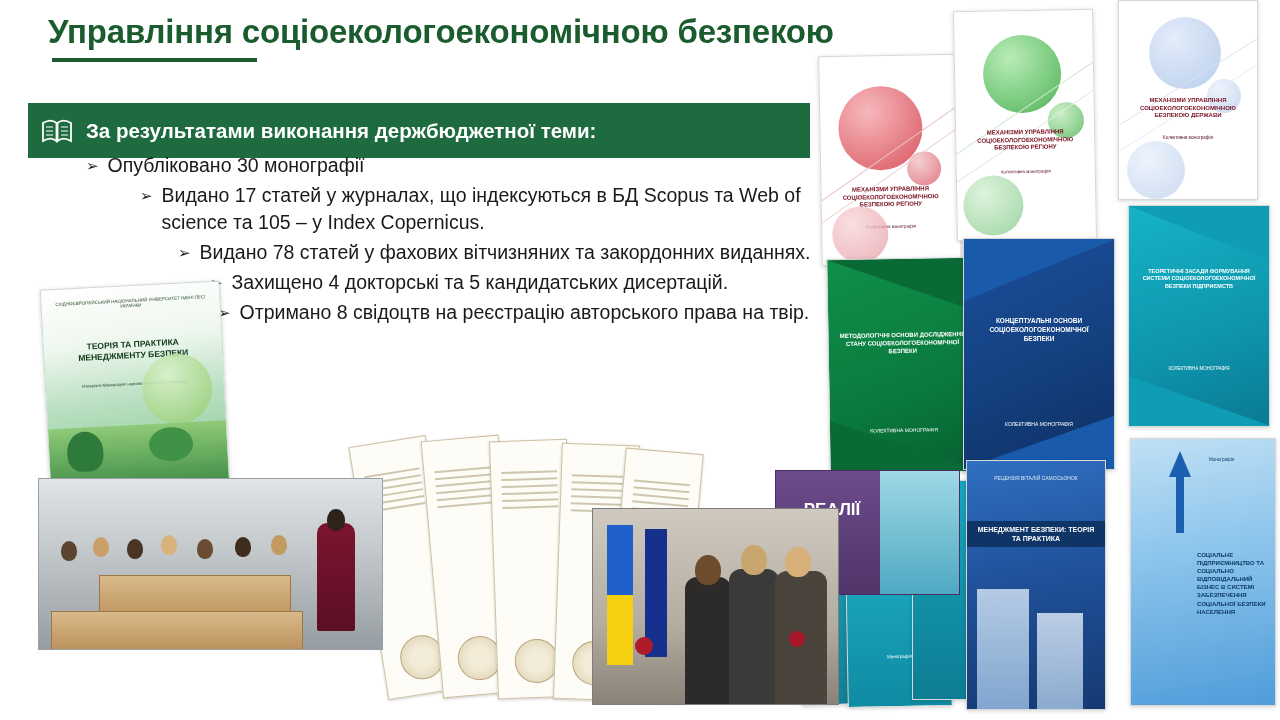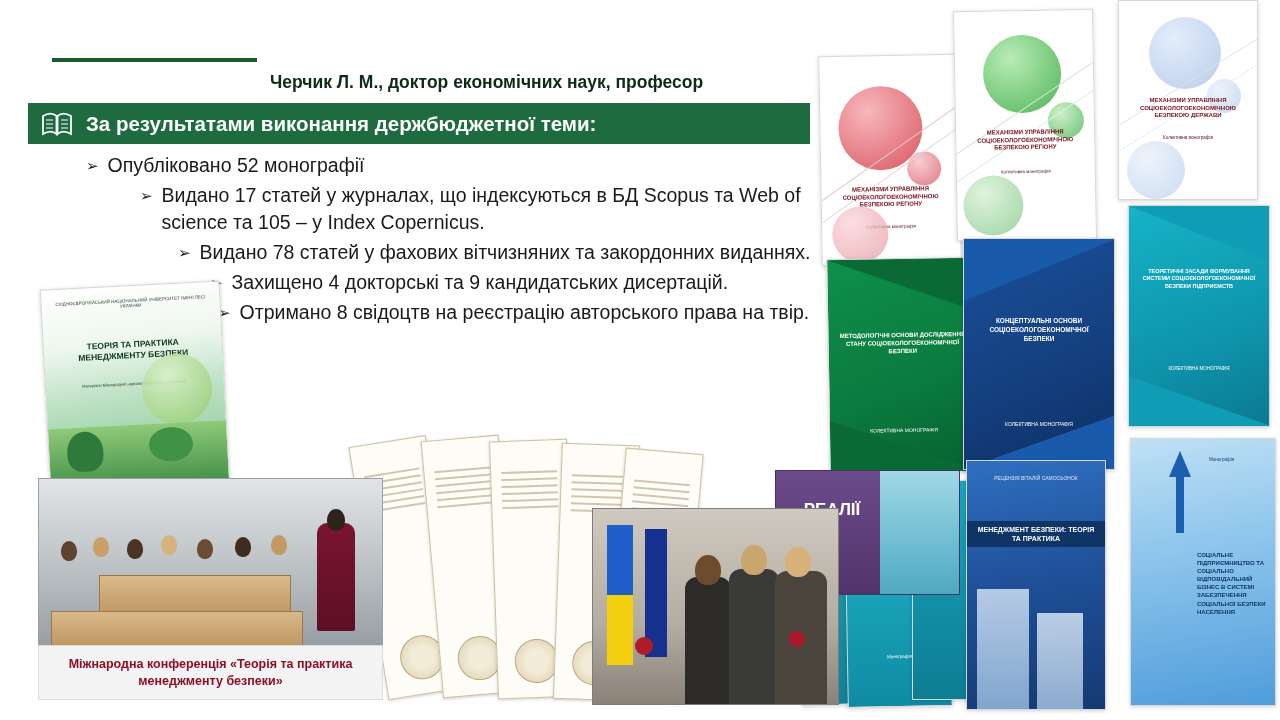--- a/index.html
+++ b/index.html
@@ -53,21 +53,21 @@
     color: #0d2b16;
     white-space: nowrap;
   }
 
   
   .banner {
     position: absolute;
     left: 28px;
     top: 103px;
     width: 782px;
-    height: 41px;
+    height: 55px;
     background: #1d6b3e;
     display: flex;
     align-items: center;
     padding-left: 14px;
     box-sizing: border-box;
   }
   .banner-icon {
     width: 30px;
     height: 24px;
     margin-right: 14px;
@@ -303,50 +303,50 @@
     position: absolute; left: 8px; top: 28px; width: 96px;
     color: #fff; font-weight: bold; font-size: 17px; line-height: 1.3;
     text-align: center;
   }
 </style>
 </head>
 <body>
 
 <div class="slide">
 
+  <div class="title">Управління соціоекологоекономічною безпекою</div>
   <div class="title-rule"></div>
-  <div class="subtitle">Черчик Л. М., доктор економічних наук, професор</div>
 
   <div class="banner">
     <span class="banner-icon">
       <svg viewBox="0 0 30 24" width="30" height="24" aria-hidden="true">
         <path d="M1 4 C6 1, 11 1, 14.5 4 L14.5 22 C11 19, 6 19, 1 22 Z" fill="none" stroke="#ffffff" stroke-width="1.8"></path>
         <path d="M29 4 C24 1, 19 1, 15.5 4 L15.5 22 C19 19, 24 19, 29 22 Z" fill="none" stroke="#ffffff" stroke-width="1.8"></path>
         <path d="M4 8 h7 M4 12 h7 M4 16 h7 M19 8 h7 M19 12 h7 M19 16 h7" stroke="#ffffff" stroke-width="1.1"></path>
       </svg>
     </span>
     <span class="banner-text">За результатами виконання держбюджетної теми:</span>
   </div>
 
   <div class="bullets">
     <div class="bullet b1">
       <span class="arrow">➢</span>
-      <span class="txt">Опубліковано 52 монографії</span>
+      <span class="txt">Опубліковано 30 монографії</span>
     </div>
     <div class="bullet b2">
       <span class="arrow">➢</span>
       <span class="txt">Видано 17 статей  у журналах, що індексуються в БД Scopus та Web of science та 105 – у Index Copernicus.</span>
     </div>
     <div class="bullet b3">
       <span class="arrow">➢</span>
       <span class="txt">Видано 78 статей у фахових вітчизняних та закордонних виданнях.</span>
     </div>
     <div class="bullet b4">
       <span class="arrow">➢</span>
-      <span class="txt just">Захищено  4  докторські  та  9  кандидатських дисертацій.</span>
+      <span class="txt just">Захищено  4  докторські  та  5  кандидатських дисертацій.</span>
     </div>
     <div class="bullet b5">
       <span class="arrow">➢</span>
       <span class="txt"> Отримано 8 свідоцтв на реєстрацію авторського права на твір.</span>
     </div>
   </div>
 
   <div class="ph book" id="book-a">
     <div class="bubble" style="left:18px;top:30px;width:84px;height:84px;background:radial-gradient(circle at 35% 30%, #f7b8bc, #d9555f);"></div>
     <div class="bubble" style="left:86px;top:96px;width:34px;height:34px;background:radial-gradient(circle at 35% 30%, #f6cfd2, #e07a84);"></div>
@@ -496,23 +496,20 @@
     <div class="head" style="left:54px;top:58px;width:16px;height:20px;background:#caa06a;"></div>
     <div class="head" style="left:88px;top:60px;width:16px;height:20px;background:#4b3424;"></div>
     <div class="head" style="left:122px;top:56px;width:16px;height:20px;background:#d8b27c;"></div>
     <div class="head" style="left:158px;top:60px;width:16px;height:20px;background:#6b4b31;"></div>
     <div class="head" style="left:196px;top:58px;width:16px;height:20px;background:#3e2c1e;"></div>
     <div class="head" style="left:232px;top:56px;width:16px;height:20px;background:#c49a63;"></div>
     <div class="person" style="left:278px;top:44px;width:38px;height:108px;background:linear-gradient(180deg,#7c1430,#5c0f24);border-radius:10px 10px 2px 2px;"></div>
     <div class="head" style="left:288px;top:30px;width:18px;height:22px;background:#2f2218;"></div>
   </div>
 
-  <div class="ph" id="caption-conf">
-    <span>Міжнародна конференція «Теорія та практика менеджменту безпеки»</span>
-  </div>
 
   <div class="ph" id="photo-screen">
     <div style="position:absolute;left:104px;top:0;width:81px;height:100%;background:linear-gradient(180deg,#9fd8e6,#4fa9c2);"></div>
     <div class="scr-text">РЕАЛІЇ</div>
   </div>
 
   <div class="ph" id="photo-award">
     <div style="position:absolute;inset:0;background:linear-gradient(180deg,#cfc9bf 0%, #b3aca1 60%, #8a8278 100%);"></div>
     <div class="flag-ua" style="left:14px;"></div>
     <div class="flag-eu" style="left:52px;"></div>

